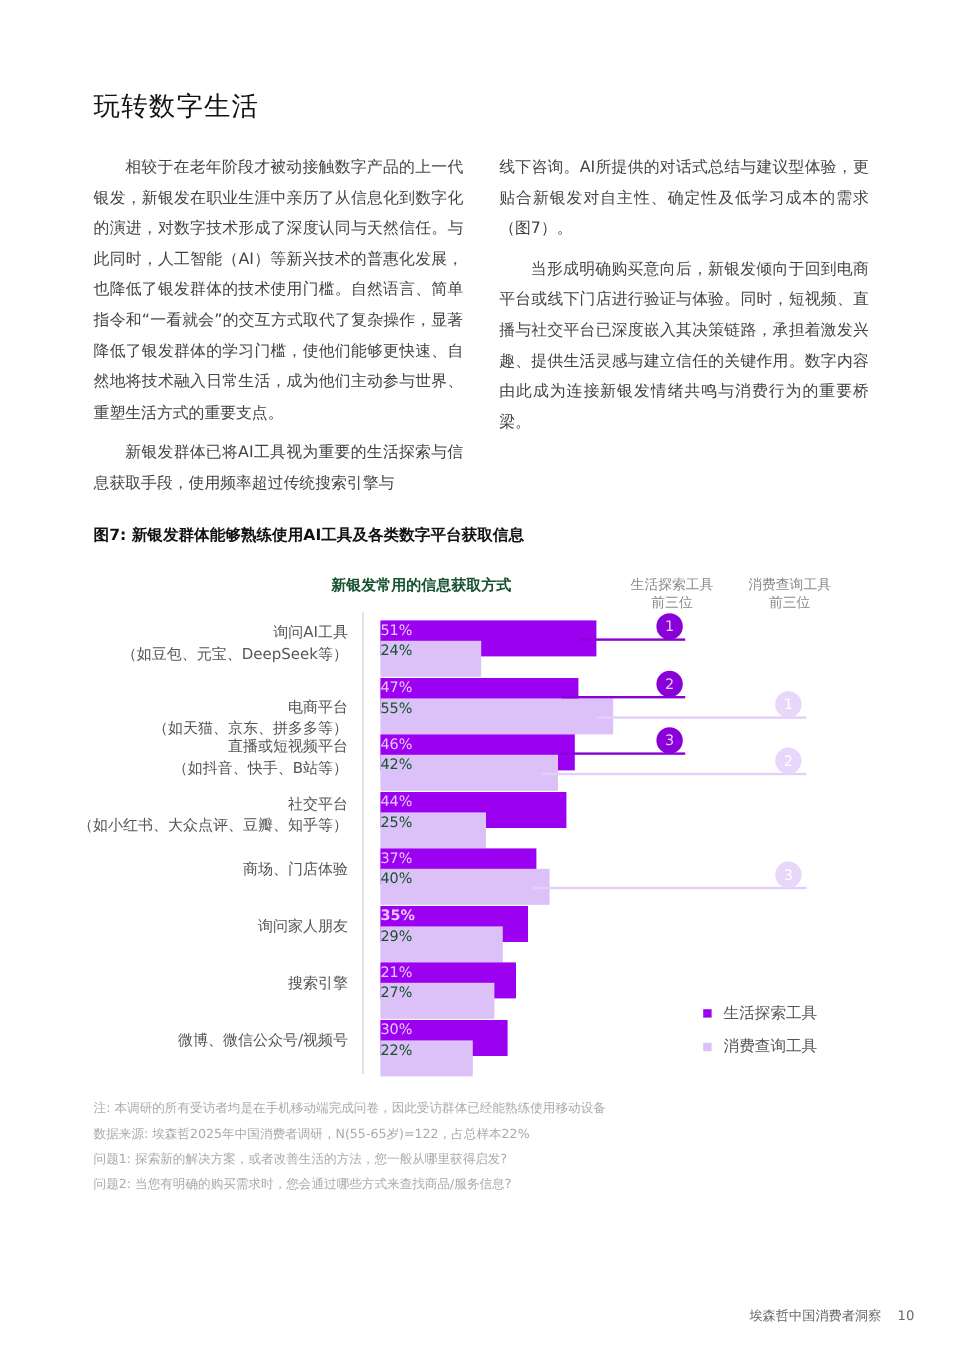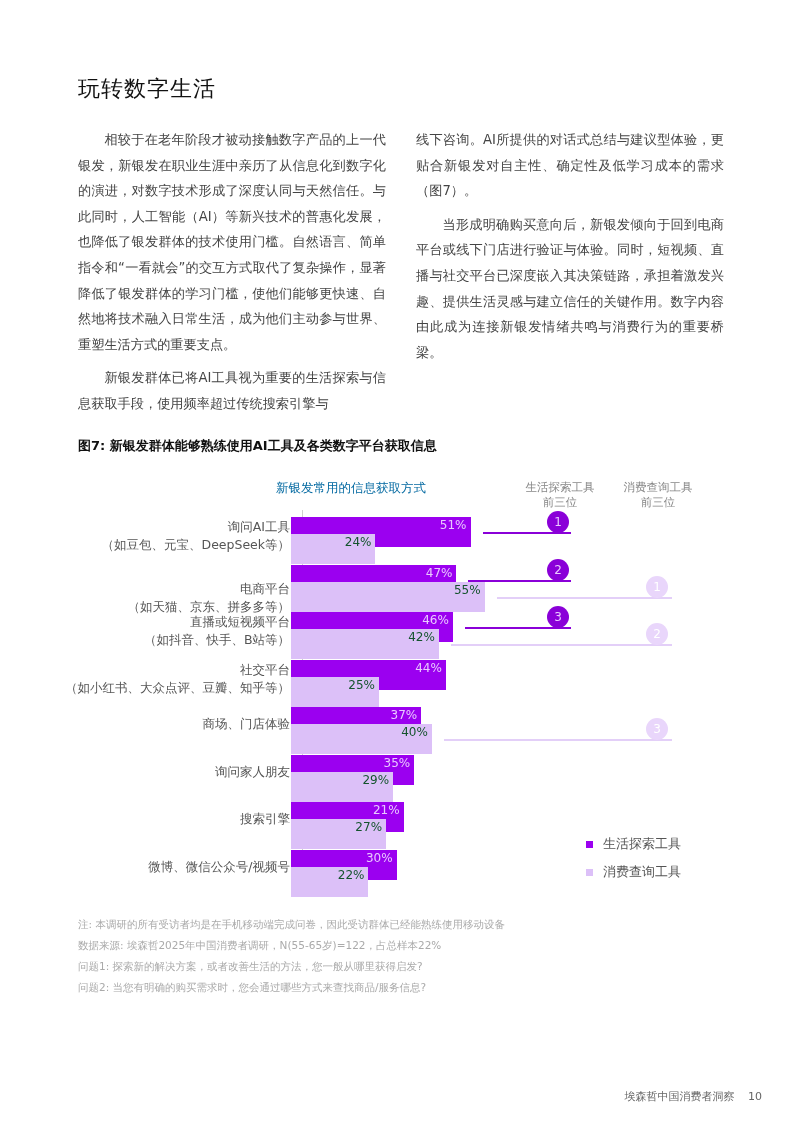--- a/index.html
+++ b/index.html
@@ -5,25 +5,25 @@
   * { box-sizing: border-box; margin: 0; padding: 0; }
   html, body { width: 800px; height: 1125px; background: #ffffff; }
   body { position: relative; font-family: "DejaVu Sans", "Liberation Sans", sans-serif; color: #333; overflow: hidden; }
   .page-title { position: absolute; left: 78px; top: 74px; font-size: 22px; font-weight: normal; color: #111; letter-spacing: 1px; }
   .col { position: absolute; width: 308px; font-size: 13.2px; line-height: 25.6px; color: #444; text-align: justify; }
   .col p { margin-bottom: 8px; }
   .col p.indent { text-indent: 2em; }
   .col-left { left: 78px; top: 127px; }
   .col-right { left: 416px; top: 127px; }
   .fig-title { position: absolute; left: 78px; top: 437px; font-size: 13px; font-weight: bold; color: #111; }
-  .chart-subtitle { position: absolute; left: 276px; top: 480px; font-size: 12.5px; font-weight: normal; color: #0369a1; }
+  .chart-subtitle { position: absolute; left: 276px; top: 480px; font-size: 12.5px; font-weight: bold; color: #14532d; }
   .rank-header { position: absolute; top: 480px; width: 100px; text-align: center; font-size: 11.5px; line-height: 15px; color: #888; }
   .axis { position: absolute; left: 302px; top: 510px; width: 1px; height: 385px; background: #cfcfcf; }
   .cat-label { position: absolute; right: 510px; text-align: right; font-size: 12.5px; line-height: 18px; color: #555; white-space: nowrap; }
-  .bar { position: absolute; left: 291px; height: 30px; font-size: 12px; line-height: 17px; text-align: right; padding-right: 4px; }
+  .bar { position: absolute; left: 317px; height: 30px; font-size: 12px; line-height: 17px; padding-right: 4px; }
   .bar.life { background: #9b00f0; color: #e9c8ff; }
   .bar.cons { background: #dcc0f8; color: #14532d; }
   .rank-line { position: absolute; height: 2px; }
   .rank-line.life { background: #8a00d8; }
   .rank-line.cons { background: #e3cff8; }
   .rank-circle { position: absolute; width: 22px; height: 22px; border-radius: 50%; font-size: 12px; line-height: 22px; text-align: center; }
   .rank-circle.life { background: #8a00d8; color: #e9c8ff; }
   .rank-circle.cons { background: #e9d6fb; color: #ffffff; }
   .legend { position: absolute; left: 586px; top: 830px; font-size: 13px; color: #555; }
   .legend-item { display: flex; align-items: center; height: 28px; }
@@ -97,21 +97,21 @@
       <div class="cat-label" style="top: 715px;">
         <div>商场、门店体验</div>
       </div>
       <div class="bar life" style="top: 707px; width: 130.24px;"><span>37%</span></div>
       <div class="bar cons" style="top: 724px; width: 140.8px;"><span>40%</span></div>
       <div class="rank-line cons" style="left: 443.8px; top: 739px; width: 228.2px;"></div>
       <div class="rank-circle cons" style="left: 646px; top: 718px;">3</div>
       <div class="cat-label" style="top: 762.5px;">
         <div>询问家人朋友</div>
       </div>
-      <div class="bar life" style="top: 754.5px; width: 123.2px;"><span>35%</span></div>
+      <div class="bar life" style="top: 754.5px; width: 123.2px; font-weight: bold;"><span>35%</span></div>
       <div class="bar cons" style="top: 771.5px; width: 102.08px;"><span>29%</span></div>
       <div class="cat-label" style="top: 810px;">
         <div>搜索引擎</div>
       </div>
       <div class="bar life" style="top: 802px; width: 112.64px;"><span>21%</span></div>
       <div class="bar cons" style="top: 819px; width: 95.04px;"><span>27%</span></div>
       <div class="cat-label" style="top: 857.5px;">
         <div>微博、微信公众号/视频号</div>
       </div>
       <div class="bar life" style="top: 849.5px; width: 105.6px;"><span>30%</span></div>

